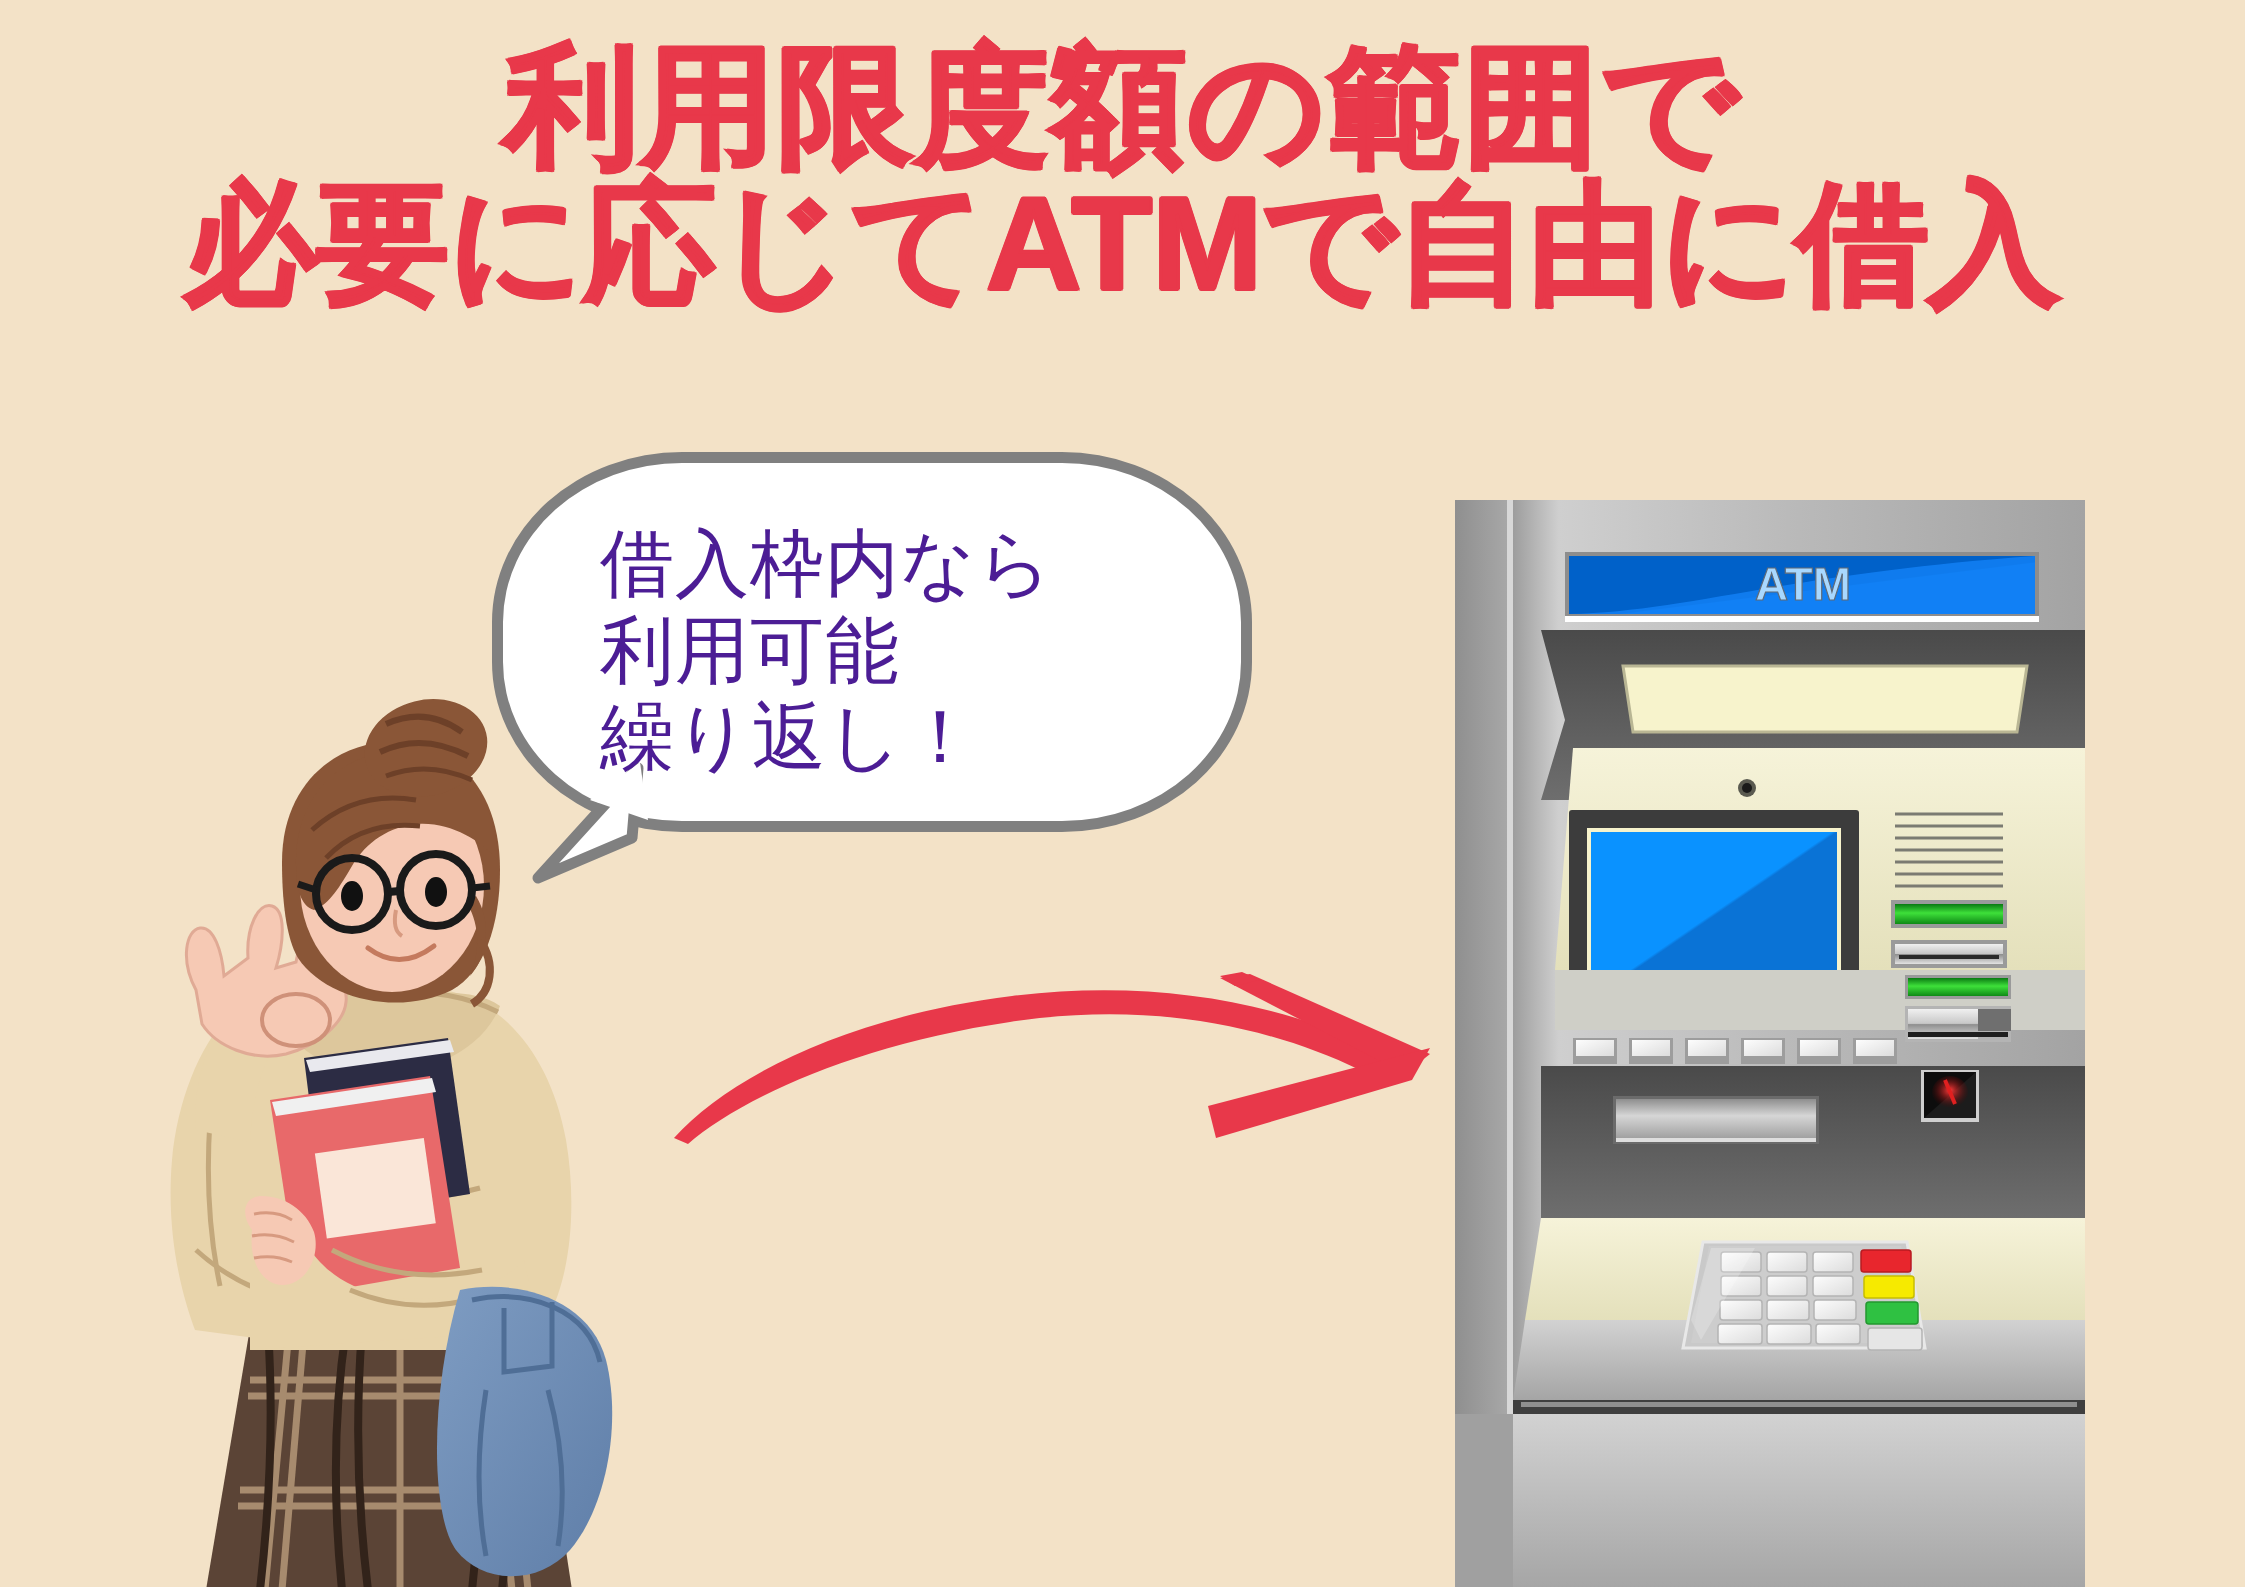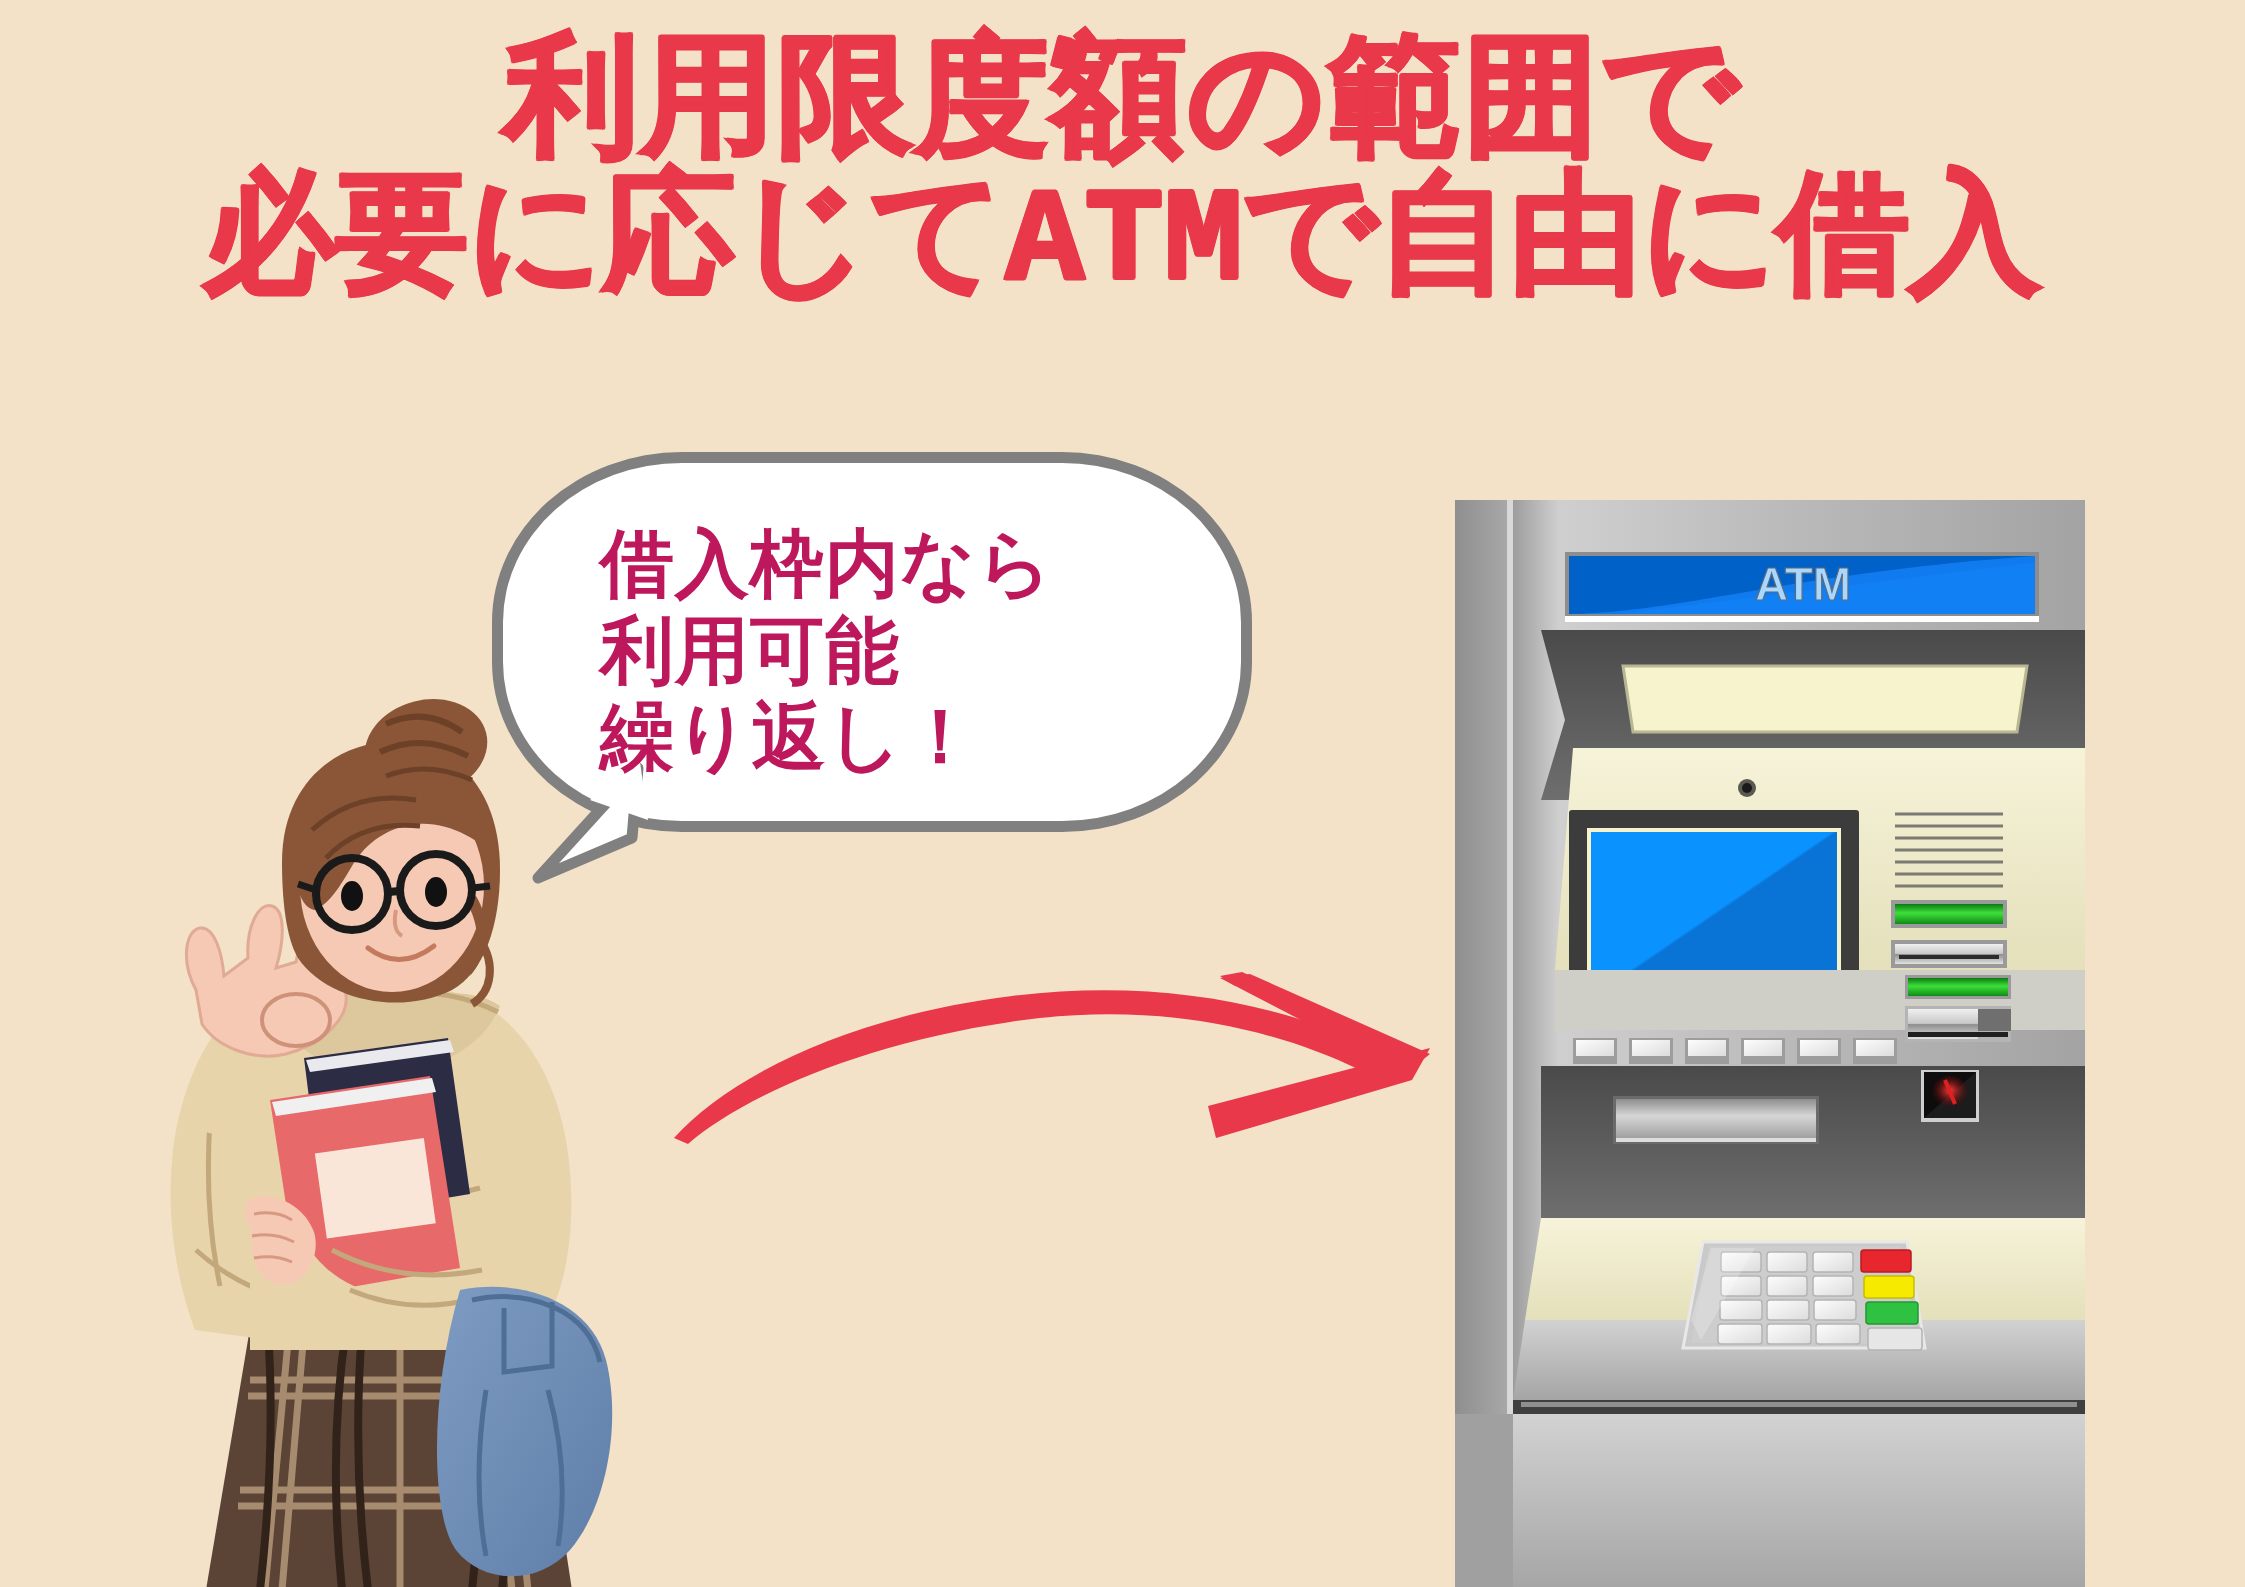--- a/index.html
+++ b/index.html
@@ -8,43 +8,43 @@
     background:#f3e2c7;
     font-family:"Liberation Sans","DejaVu Sans",sans-serif;
   }
   #stage{position:relative;width:2245px;height:1587px;background:#f3e2c7;overflow:hidden;}
 
   
   .headline{
     position:absolute;left:0;top:38px;width:2245px;
     text-align:center;
     color:#e8384a;
-    font-family:Liberation Mono, monospace;
+    font-family:Liberation Sans, sans-serif;
     font-weight:700;
     letter-spacing:2px;
     line-height:1.04;
     -webkit-text-stroke:3px #e8384a;
     text-shadow:2px 0 0 #e8384a,-2px 0 0 #e8384a,0 2px 0 #e8384a,0 -2px 0 #e8384a;
   }
   .hl-line1{font-size:132px;display:block;transform:scaleX(1.02);}
   .hl-line2{font-size:132px;display:block;letter-spacing:0px;}
 
   
   .bubble{
     position:absolute;left:492px;top:452px;width:760px;height:380px;
     background:#ffffff;
     border:11px solid #808080;
     border-radius:190px/170px;
     box-sizing:border-box;
   }
   .bubble-text{
     position:absolute;left:600px;top:520px;width:560px;
-    color:#be185d;
+    color:#4c1d95;
     font-family:"DejaVu Sans","Liberation Sans",sans-serif;
-    font-size:74px;line-height:1.17;font-weight:700;
+    font-size:74px;line-height:1.17;font-weight:400;
     letter-spacing:1px;
     z-index:5;
   }
   .bubble-text div{white-space:nowrap;}
   
   .bubble-tail{
     position:absolute;left:520px;top:760px;width:130px;height:130px;z-index:2;
   }
 
   

